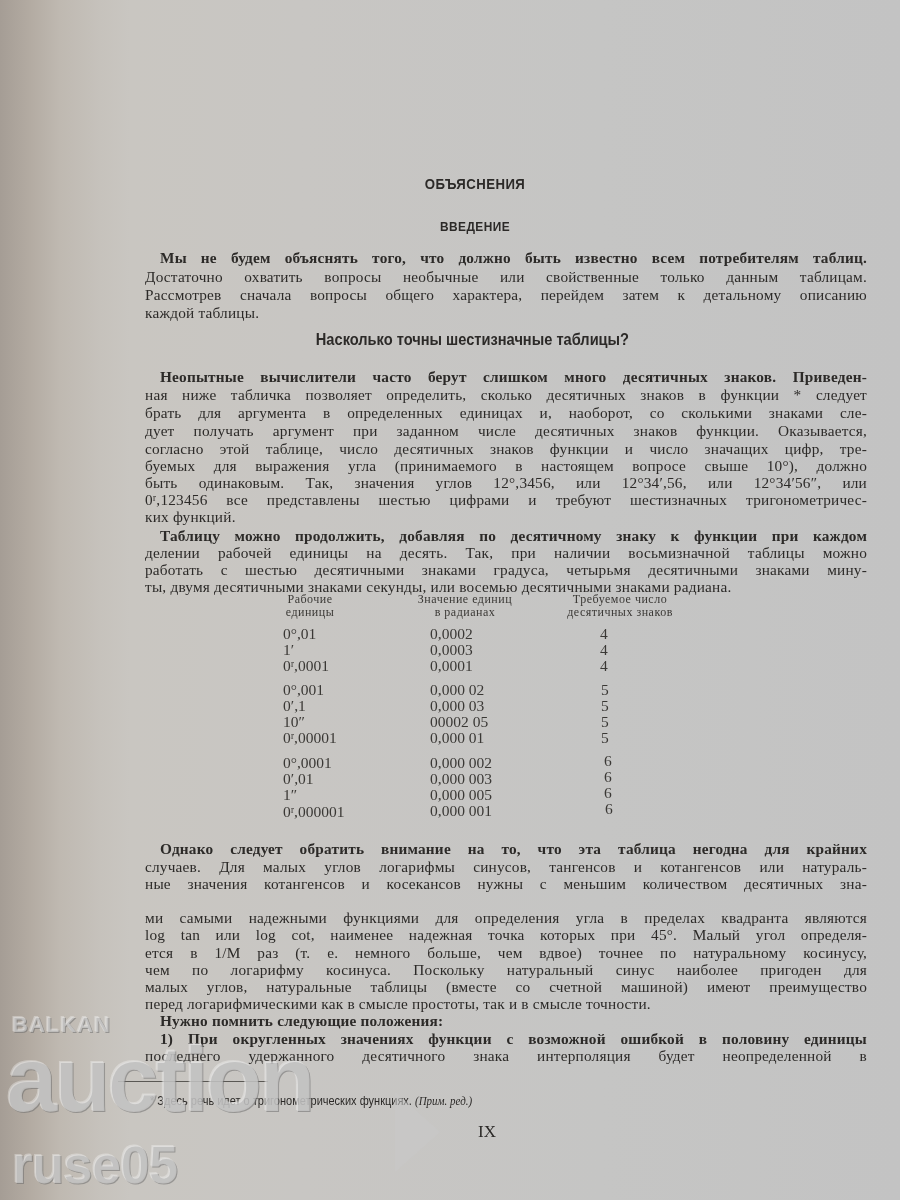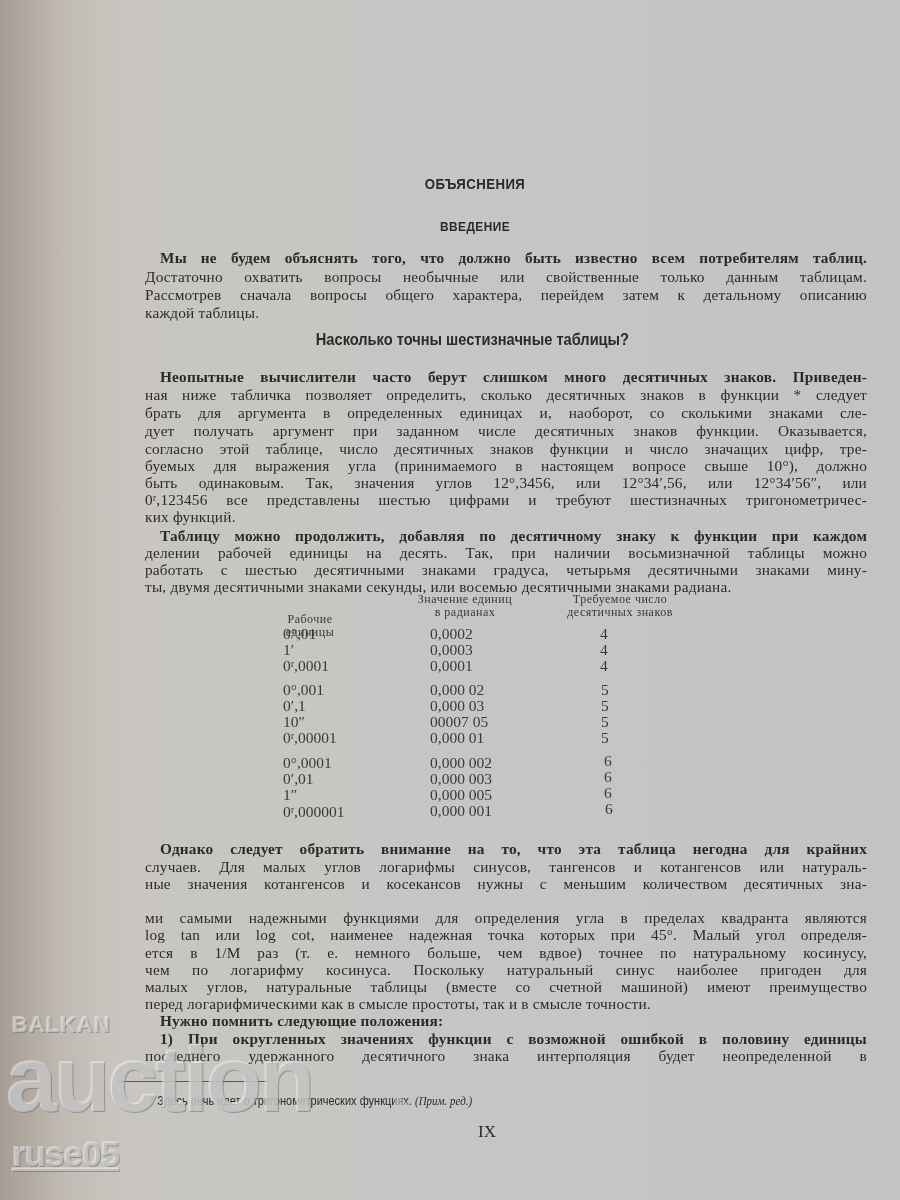--- a/index.html
+++ b/index.html
@@ -18,21 +18,21 @@
   .h-sec { position: absolute; top: 318px; left: 0; width: 945px; text-align: center; font-family: "Liberation Sans", "DejaVu Sans", sans-serif; font-weight: bold; font-size: 17px; transform: scaleX(0.86); transform-origin: 472px 0; }
   .tbl-head { position: absolute; font-size: 12px; line-height: 13px; text-align: center; color: #3a3835; letter-spacing: 0.5px; }
   .cell { position: absolute; font-size: 15.5px; line-height: 16px; color: #3a3835; }
   .footnote-rule { position: absolute; left: 118px; top: 1069px; width: 150px; height: 1px; background: #5a5854; }
   .footnote { position: absolute; left: 150px; top: 1082px; font-size: 12.5px; font-family: "Liberation Sans", sans-serif; transform: scaleX(0.88); transform-origin: 0 0; white-space: nowrap; }
   .footnote i { font-family: "Liberation Serif", serif; }
   .pagenum { position: absolute; left: 478px; top: 1110px; font-size: 17px; }
   .wm { position: absolute; font-family: "Liberation Sans", "DejaVu Sans", sans-serif; font-weight: bold; color: rgba(225,225,225,0.55); text-shadow: 1px 1px 0 rgba(110,110,110,0.55), -1px -1px 0 rgba(250,250,250,0.35); pointer-events: none; }
   .wm-balkan { left: 12px; top: 1000px; font-size: 22px; letter-spacing: 1px; }
   .wm-auction { left: 6px; top: 1015px; font-size: 92px; letter-spacing: -3px; }
-  .wm-ruse { left: 12px; top: 1122px; font-size: 35px; letter-spacing: -1px; text-decoration: underline; }
+  .wm-ruse { left: 12px; top: 1122px; font-size: 53px; letter-spacing: -1px; }
   .wm-arrow { position: absolute; left: 395px; top: 1080px; width: 0; height: 0; border-top: 40px solid transparent; border-bottom: 40px solid transparent; border-left: 45px solid rgba(200,200,200,0.55); }
 </style>
 </head>
 <body>
 
 <div class="page">
 
   <div class="h-main">ОБЪЯСНЕНИЯ</div>
   <div class="h-sub">ВВЕДЕНИЕ</div>
 
@@ -51,21 +51,21 @@
   <div class="line" style="top:444px">буемых для выражения угла (принимаемого в настоящем вопросе свыше 10°), должно</div>
   <div class="line" style="top:461px">быть одинаковым. Так, значения углов 12°,3456, или 12°34′,56, или 12°34′56″, или</div>
   <div class="line" style="top:478px">0ʳ,123456 все представлены шестью цифрами и требуют шестизначных тригонометричес-</div>
   <div class="line last" style="top:495px">ких функций.</div>
 
   <div class="line indent" style="top:514px">Таблицу можно продолжить, добавляя по десятичному знаку к функции при каждом</div>
   <div class="line" style="top:531px">делении рабочей единицы на десять. Так, при наличии восьмизначной таблицы можно</div>
   <div class="line" style="top:548px">работать с шестью десятичными знаками градуса, четырьмя десятичными знаками мину-</div>
   <div class="line last" style="top:565px">ты, двумя десятичными знаками секунды, или восемью десятичными знаками радиана.</div>
 
-  <div class="tbl-head" style="left:270px; top:581px; width:80px;margin-top:20px;">
+  <div class="tbl-head" style="left:270px; top:581px; width:80px;">
     <div>Рабочие</div>
     <div>единицы</div>
   </div>
   <div class="tbl-head" style="left:400px; top:581px; width:130px;">
     <div>Значение единиц</div>
     <div>в радианах</div>
   </div>
   <div class="tbl-head" style="left:555px; top:581px; width:130px;">
     <div>Требуемое число</div>
     <div>десятичных знаков</div>
@@ -81,21 +81,21 @@
   <div class="cell" style="left:430px; top:646px">0,0001</div>
   <div class="cell" style="left:600px; top:646px">4</div>
 
   <div class="cell" style="left:283px; top:670px">0°,001</div>
   <div class="cell" style="left:430px; top:670px">0,000 02</div>
   <div class="cell" style="left:601px; top:670px">5</div>
   <div class="cell" style="left:283px; top:686px">0′,1</div>
   <div class="cell" style="left:430px; top:686px">0,000 03</div>
   <div class="cell" style="left:601px; top:686px">5</div>
   <div class="cell" style="left:283px; top:702px">10″</div>
-  <div class="cell" style="left:430px; top:702px">00007 05</div>
+  <div class="cell" style="left:430px; top:702px">00002 05</div>
   <div class="cell" style="left:601px; top:702px">5</div>
   <div class="cell" style="left:283px; top:718px">0ʳ,00001</div>
   <div class="cell" style="left:430px; top:718px">0,000 01</div>
   <div class="cell" style="left:601px; top:718px">5</div>
 
   <div class="cell" style="left:283px; top:743px">0°,0001</div>
   <div class="cell" style="left:430px; top:743px">0,000 002</div>
   <div class="cell" style="left:604px; top:741px">6</div>
   <div class="cell" style="left:283px; top:759px">0′,01</div>
   <div class="cell" style="left:430px; top:759px">0,000 003</div>

